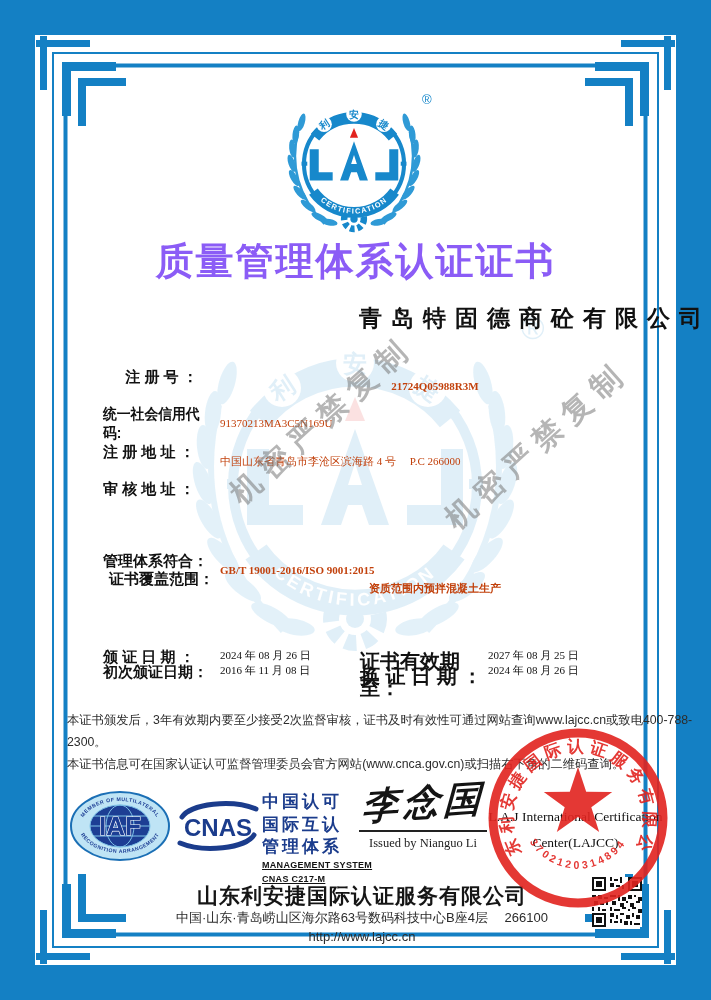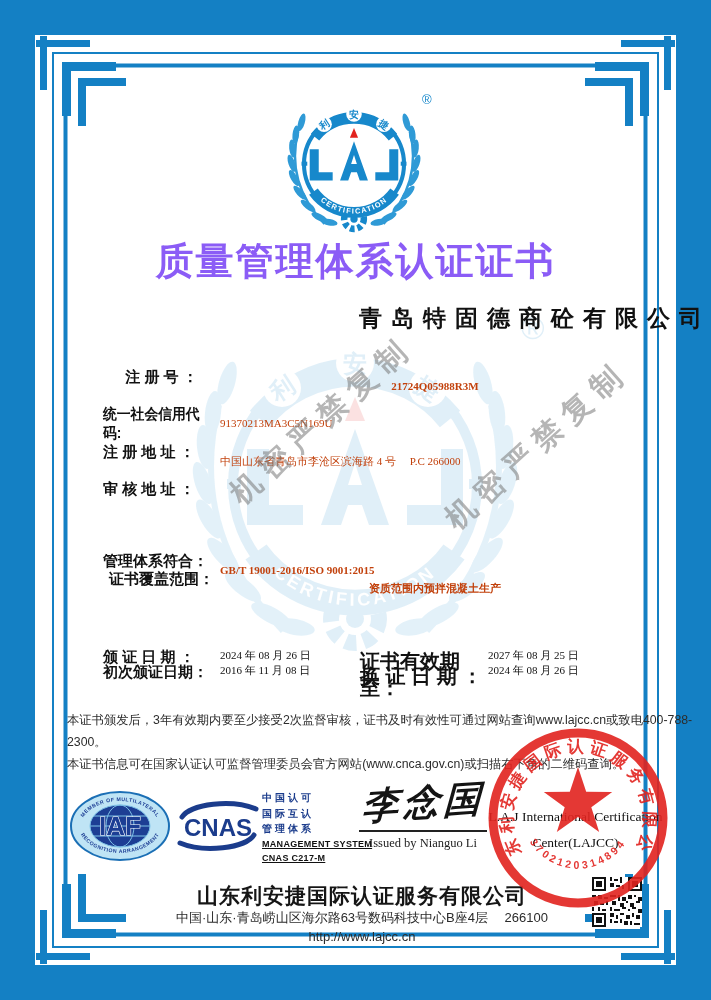--- a/index.html
+++ b/index.html
@@ -27,21 +27,21 @@
   .dlab2{width:128px;flex:none;font-size:20px;font-weight:700;color:#111;}
   .dval{font-family:"Liberation Serif",serif;font-size:11px;color:#111;flex:none;}
   .dval1{width:140px;}
   
   #notice{position:absolute;left:67px;top:710px;width:644px;z-index:3;font-size:12.3px;
           line-height:1.78;color:#2c2c2c;}
   
   #iaf{position:absolute;left:68px;top:788px;z-index:3;}
   #cnas{position:absolute;left:176px;top:795px;z-index:3;}
   #cnas-texts{position:absolute;left:262px;top:793px;z-index:3;line-height:1;}
-  .cnas-cn{font-size:10px;letter-spacing:3px;color:#1b3c8c;margin-bottom:5.5px;font-weight:600;}
+  .cnas-cn{font-size:17px;letter-spacing:3px;color:#1b3c8c;margin-bottom:5.5px;font-weight:600;}
   .cnas-en{font-size:9px;font-weight:700;color:#111;margin-top:5px;letter-spacing:.3px;text-decoration:underline;}
   #sig{position:absolute;left:348px;top:778px;width:150px;text-align:center;z-index:3;}
   #sig-name{font-family:"Liberation Serif",serif;font-size:37px;font-weight:700;font-style:italic;
             transform:rotate(-4deg) skewX(-6deg);letter-spacing:4px;color:#141414;}
   #sig-line{width:128px;height:0;border-bottom:2px solid #222;margin:2px auto 4px auto;}
   #sig-cap{font-family:"Liberation Serif",serif;font-size:12.5px;color:#222;}
   
   #lajcc-text{position:absolute;left:468px;top:804px;width:215px;text-align:center;z-index:3;
               font-family:"Liberation Serif",serif;font-size:13.5px;color:#111;line-height:1.9;}
   #seal{position:absolute;left:483px;top:723px;z-index:4;opacity:.9;}

